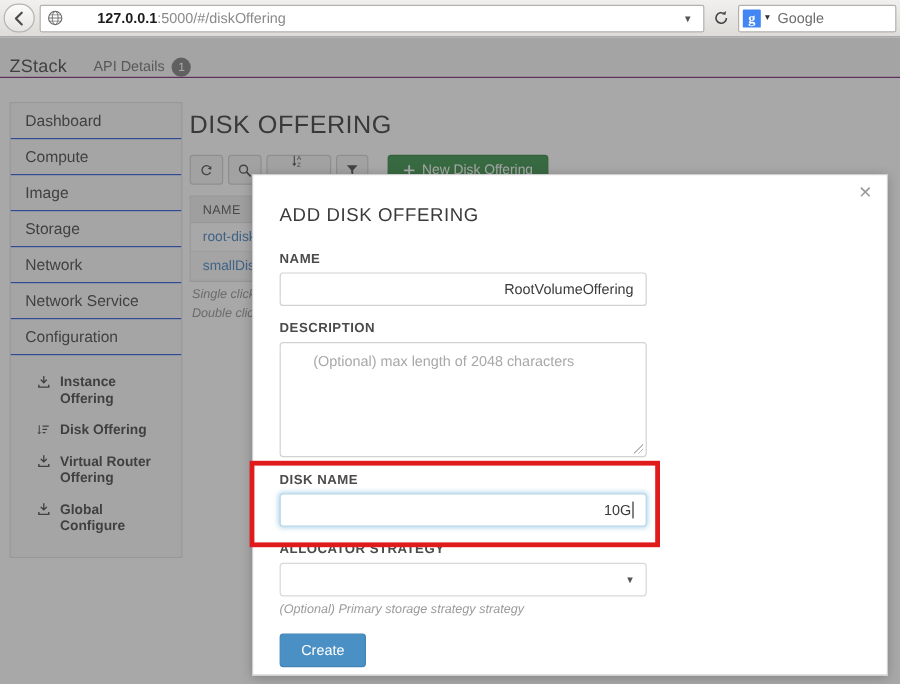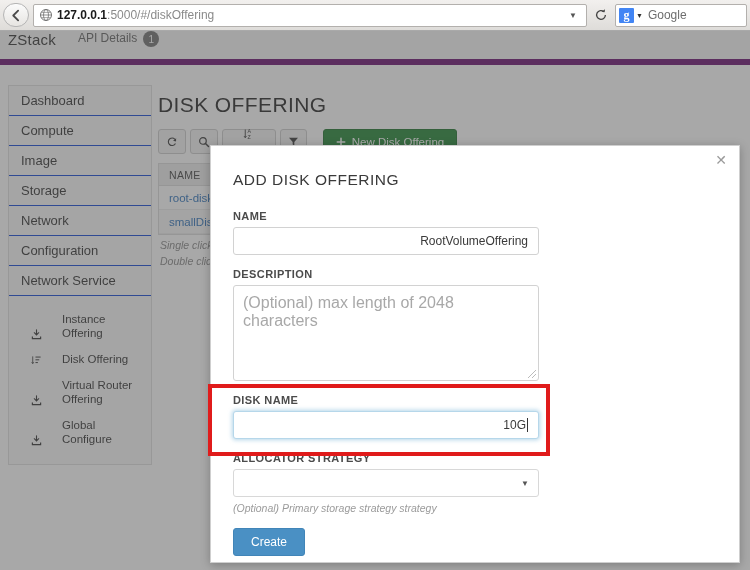--- a/index.html
+++ b/index.html
@@ -27,21 +27,21 @@
   }
   .urlbar {
     flex: 1; height: 23px; margin: 0 3px 0 4px;
     background: #ffffff; border: 1px solid #b3b0ad; border-radius: 2px;
     display: flex; align-items: center; padding: 0 3px;
     position: relative;
   }
   .favicon {
     width: 14px; height: 14px; margin: 0 4px 0 2px; flex: 0 0 auto;
   }
-  .url-text { font-size: 12px; color: #8a8a8a; white-space: nowrap; }
+  .url-text { font-size: 12px; color: #8a8a8a; white-space: nowrap; margin-left: 24px; }
   .url-text b { color: #1a1a1a; font-weight: bold; }
   .url-drop {
     margin-left: auto; font-size: 8px; color: #555; padding: 0 6px 0 4px;
   }
   .reload-btn {
     width: 22px; height: 23px; margin-right: 3px;
     display: flex; align-items: center; justify-content: center;
     font-size: 13px; color: #444;
   }
   .searchbar {
@@ -58,22 +58,22 @@
   .g-caret { font-size: 7px; color: #333; margin: 0 5px 0 2px; }
   .search-label { font-size: 12px; color: #6d6d6d; }
 
   
   #page-underlay {
     position: absolute; left: 0; top: 31px; width: 750px; height: 539px;
     background: #ffffff;
   }
   #app-topbar {
     position: absolute; left: 0; top: 0; width: 750px; height: 34px;
-    background: #f7f7f7; border-bottom: 6px solid #701a75;
-    display: flex; align-items: flex-start; padding-left: 8px;
+    background: #f7f7f7; border-bottom: 1px solid #701a75;
+    display: flex; align-items: flex-end; padding-left: 8px;
   }
   .brand { font-size: 15px; color: #3d3d3d; letter-spacing: .2px; }
   .api-details { font-size: 12px; color: #6a6a6a; margin-left: 22px; }
   .api-badge {
     display: inline-flex; align-items: center; justify-content: center;
     width: 16px; height: 16px; border-radius: 8px;
     background: #777; color: #fff; font-size: 10px;
     margin-left: 6px; vertical-align: middle;
   }
 
@@ -82,23 +82,23 @@
     position: absolute; left: 8px; top: 54px; width: 144px;
     background: #fafafa; border: 1px solid #e0e0e0;
   }
   .side-item {
     height: 30px; padding: 0 12px; display: flex; align-items: center;
     font-size: 13px; color: #3b3b3b; border-bottom: 1px solid #1d4ed8;
   }
   .side-item:last-child { border-bottom: none; }
   .side-sub-wrap { padding: 10px 0 12px 0; }
   .side-sub {
-    display: flex; align-items: flex-end; gap: 20px;
+    display: flex; align-items: flex-start; gap: 8px;
     font-size: 11.5px; color: #3b3b3b;
-    padding: 6px 8px 6px 22px; line-height: 14px;
+    padding: 6px 8px 6px 22px; line-height: 14px; font-weight: bold;
   }
   .sub-ic { flex: 0 0 auto; margin-top: 1px; }
 
   
   #content { position: absolute; left: 158px; top: 54px; width: 586px; }
   #page-title {
     font-size: 21px; color: #2f2f2f; letter-spacing: .4px;
     margin: 8px 0 12px 0; font-weight: normal;
   }
   #toolbar { display: flex; align-items: center; gap: 4px; }
@@ -153,21 +153,21 @@
     font-size: 11px; font-weight: bold; color: #4b4b4b;
     letter-spacing: .4px; margin-bottom: 5px;
   }
   .fld-input {
     width: 306px; height: 28px; border: 1px solid #d2d2d2; border-radius: 3px;
     font-size: 12px; color: #3a3a3a; padding: 0 10px;
     display: flex; align-items: center; background: #fff; justify-content: flex-end;
   }
   .fld-textarea {
     width: 306px; height: 96px; border: 1px solid #d2d2d2; border-radius: 3px;
-    font-size: 16px; color: #a8a8a8; padding: 8px 9px; background: #fff;
+    font-size: 12px; color: #a8a8a8; padding: 8px 27px; background: #fff;
     position: relative;
   }
   .resize-grip {
     position: absolute; right: 2px; bottom: 2px; width: 8px; height: 8px;
     background:
       linear-gradient(135deg, transparent 45%, #bbb 45%, #bbb 55%, transparent 55%),
       linear-gradient(135deg, transparent 70%, #bbb 70%, #bbb 80%, transparent 80%);
   }
   .grp { margin-bottom: 13px; }
   #disk-size-group { position: relative; }
@@ -256,24 +256,24 @@
     <div class="side-item">
         <span>Image</span>
       </div>
     <div class="side-item">
         <span>Storage</span>
       </div>
     <div class="side-item">
         <span>Network</span>
       </div>
     <div class="side-item">
+        <span>Network Service</span>
+      </div>
+    <div class="side-item">
         <span>Configuration</span>
-      </div>
-    <div class="side-item">
-        <span>Network Service</span>
       </div>
 
     <div class="side-sub-wrap">
       <div class="side-sub">
         <span class="sub-ic">
           <svg width="11" height="11" viewBox="0 0 16 16">
               <path d="M8 1 L8 8 M4.8 5.4 L8 8.6 L11.2 5.4" stroke="#3b3b3b" stroke-width="1.6" fill="none" stroke-linecap="round"></path>
               <path d="M2 11 L2 14 L14 14 L14 11" stroke="#3b3b3b" stroke-width="1.7" fill="none"></path>
             </svg>
         </span>

